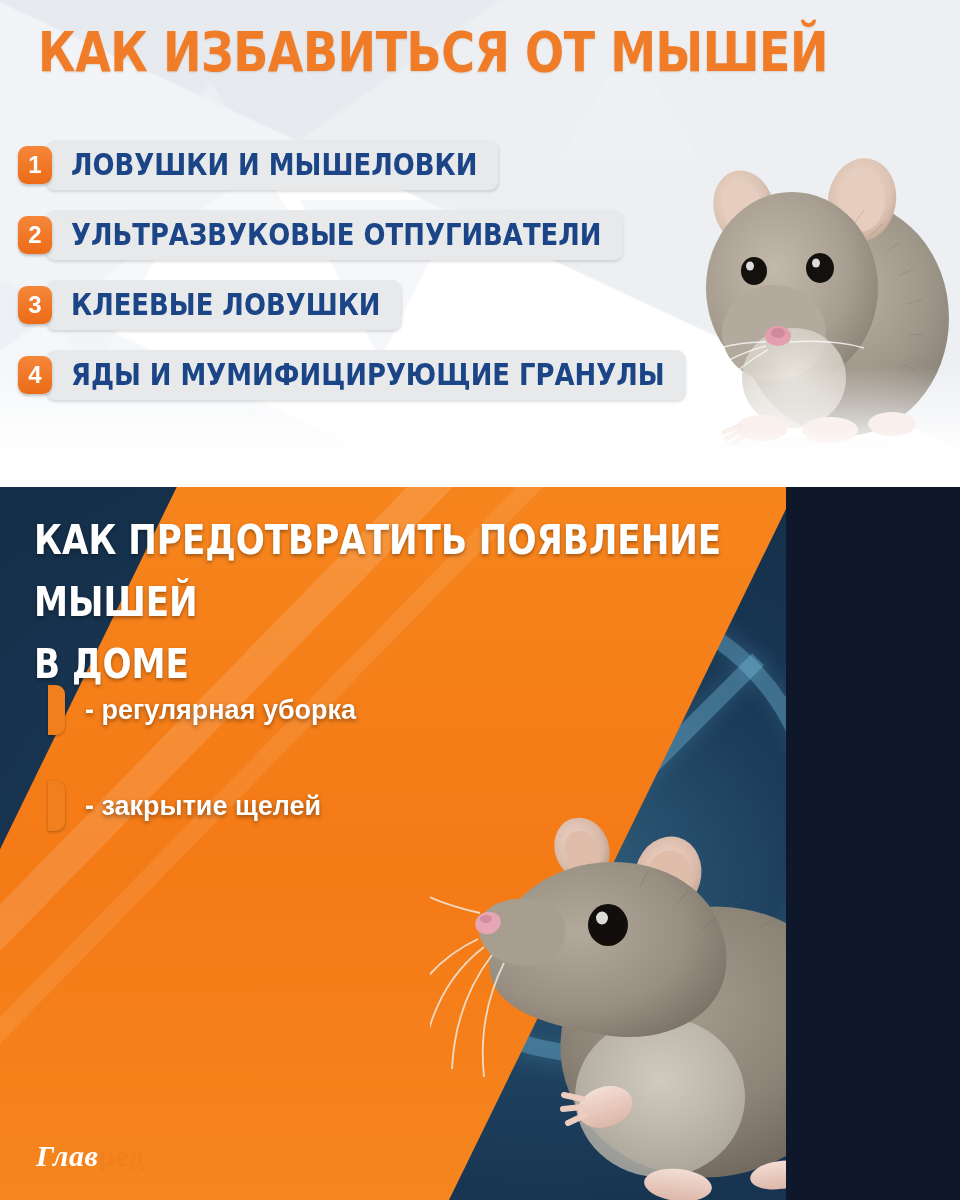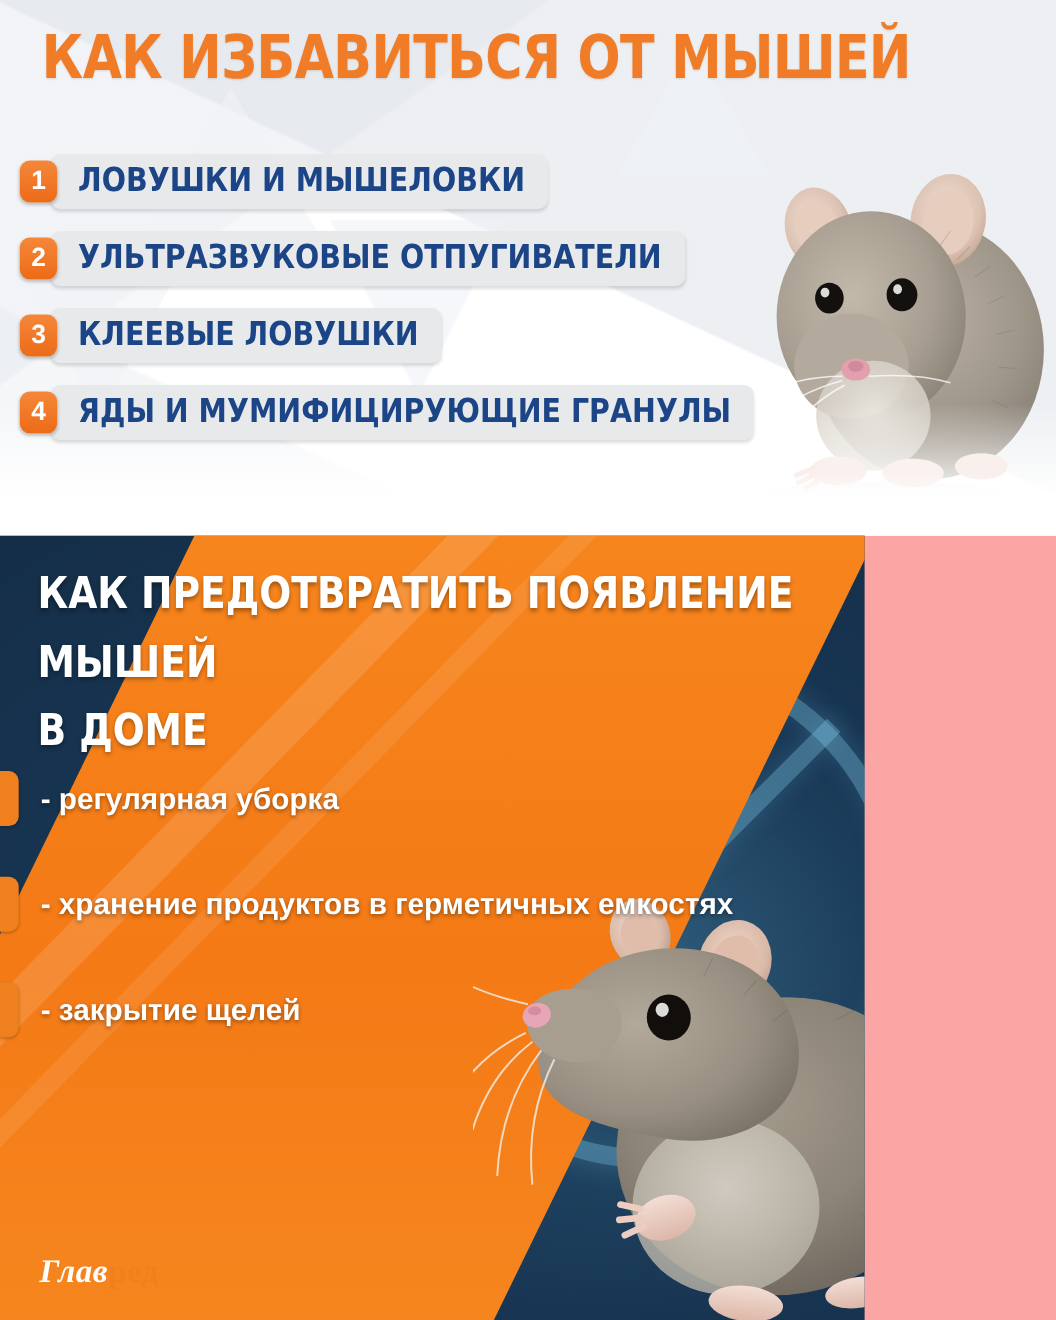--- a/index.html
+++ b/index.html
@@ -9,21 +9,21 @@
   }
   body {
     font-family: "Liberation Sans", sans-serif;
   }
 
   #poster {
     position: relative;
     width: 960px;
     height: 1200px;
     overflow: hidden;
-    background: #fca5a5;
+    background: #0f172a;
   }
 
   
   .top-section {
     position: absolute;
     left: 0;
     top: 0;
     width: 960px;
     height: 487px;
     overflow: hidden;
@@ -207,22 +207,23 @@
     transform-origin: left top;
     text-shadow: 0 2px 4px rgba(0,0,0,0.35);
   }
   .bottom-heading .hl {
     display: block;
   }
 
   .bullets {
     position: absolute;
     left: 0;
-    top: 191px;
+    top: 175px;
     width: 900px;
+    padding-left: 48px;
   }
   .bullet-row {
     position: relative;
     height: 96px;
     display: flex;
     align-items: center;
   }
   .bullet-tab {
     position: absolute;
     left: 0;
@@ -469,24 +470,20 @@
       <span class="hl">В ДОМЕ</span>
     </div>
 
     <div class="bullets">
       <div class="bullet-row">
         <div class="bullet-tab"></div>
         <div class="bullet-text">- регулярная уборка</div>
       </div>
       <div class="bullet-row">
         <div class="bullet-tab"></div>
-        <div class="bullet-text">- хранение продуктов в герметичных емкостях</div>
-      </div>
-      <div class="bullet-row">
-        <div class="bullet-tab"></div>
         <div class="bullet-text">- закрытие щелей</div>
       </div>
     </div>
 
     <div class="logo">
       <span class="glav">Глав</span><span class="red">ред</span>
     </div>
   </div>
 
 </div>

